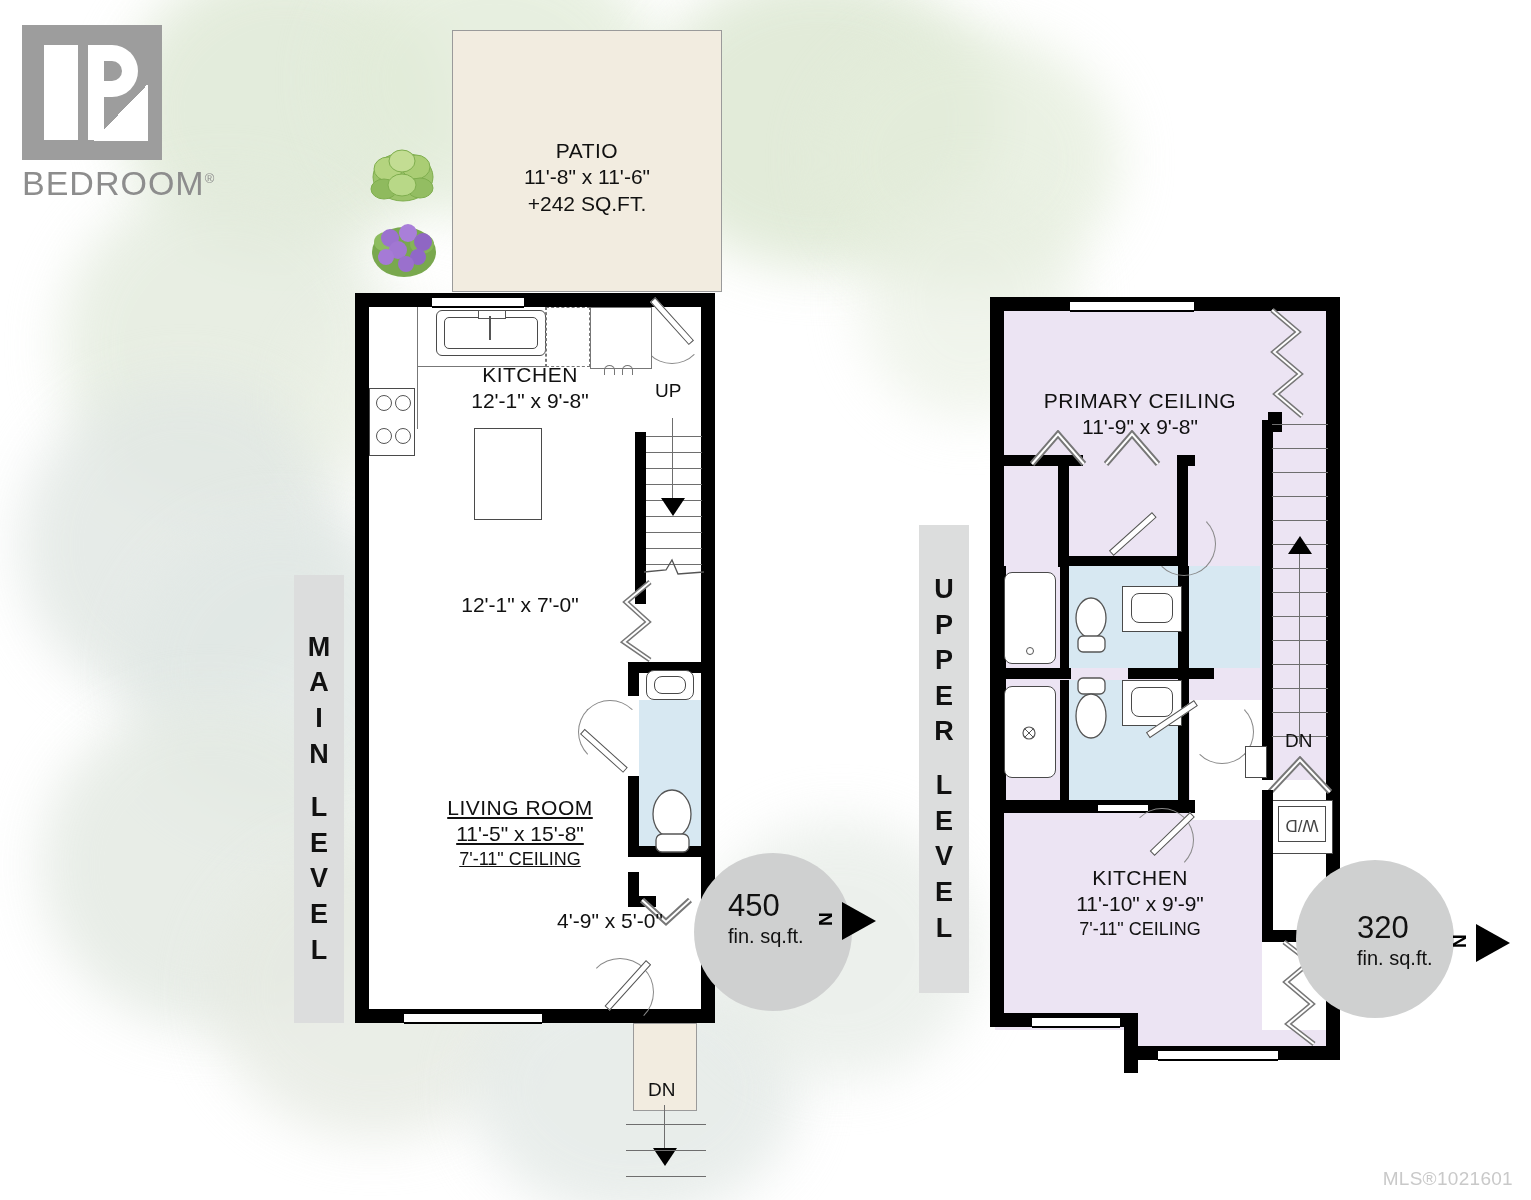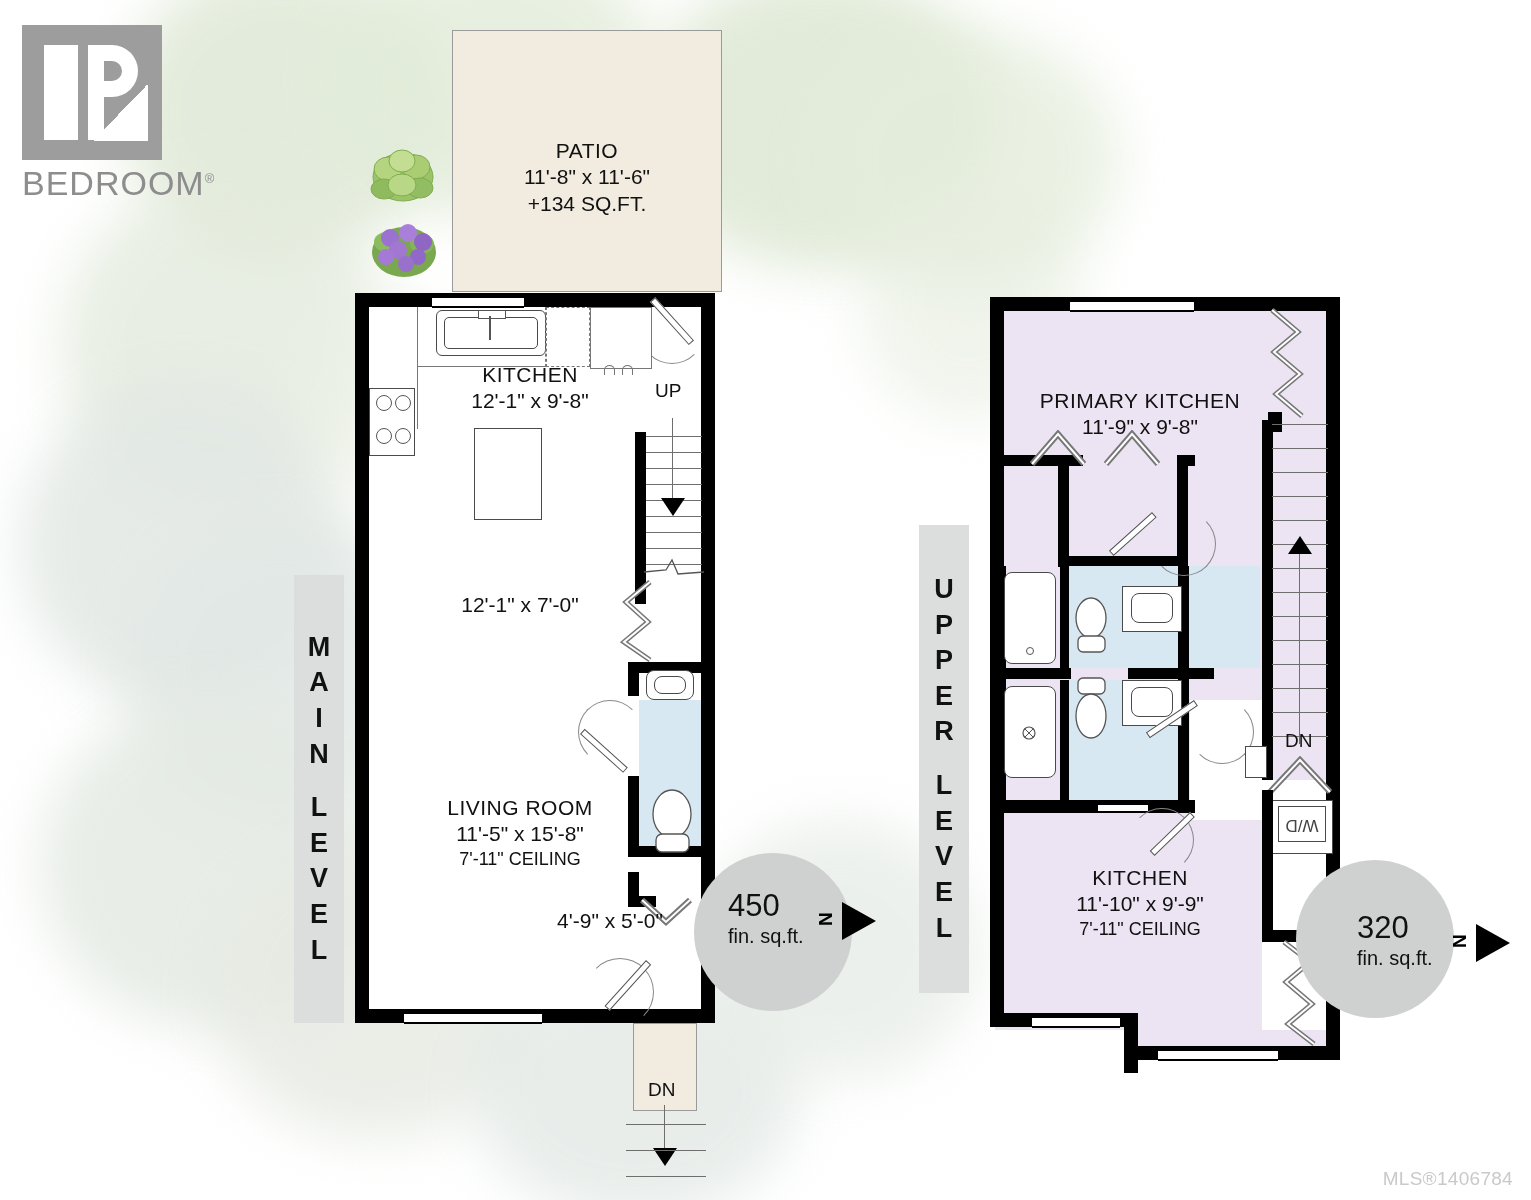--- a/index.html
+++ b/index.html
@@ -90,21 +90,21 @@
     <div class="bowl"></div>
     <div class="leg"></div>
   </div>
   <div id="realtor-word"><span>BEDROOM</span><sup>®</sup></div>
 </div>
 
 <div class="room floor-patio" style="left:452px;top:30px;width:270px;height:262px;border:1.4px solid #9a9a9a;box-sizing:border-box;"></div>
 <div class="label" style="left:452px;top:138px;width:270px;">
   <div class="nm">PATIO</div>
   <div class="dim">11'-8" x 11'-6"</div>
-  <div class="dim">+134 SQ.FT.</div>
+  <div class="dim">+242 SQ.FT.</div>
 </div>
 
 <div class="plant" style="left:368px;top:145px;width:70px;height:62px;">
   <svg width="70" height="62" viewBox="0 0 70 62">
     <g fill="#9cc36a" stroke="#7fae4e" stroke-width="1">
       <ellipse cx="35" cy="32" rx="30" ry="24"></ellipse>
       <ellipse cx="20" cy="24" rx="14" ry="12" fill="#b4d47f"></ellipse>
       <ellipse cx="48" cy="22" rx="14" ry="12" fill="#aacd74"></ellipse>
       <ellipse cx="34" cy="16" rx="13" ry="11" fill="#c3dd93"></ellipse>
       <ellipse cx="16" cy="44" rx="13" ry="10" fill="#8fba5e"></ellipse>
@@ -221,21 +221,21 @@
     <rect x="12" y="46" width="33" height="18" rx="6" fill="#fff" stroke="#555" stroke-width="1.3"></rect>
   </svg>
 
   <div class="door-arc" style="left:578px;top:700px;width:62px;height:62px;transform:rotate(90deg);"></div>
   <div class="door-leaf" style="left:580px;top:734px;width:7px;height:58px;transform:rotate(-48deg);transform-origin:top left;"></div>
 
   <div class="label" style="left:370px;top:592px;width:300px;">
     <div class="dim">12'-1" x 7'-0"</div>
   </div>
 
-  <div class="label" style="left:370px;top:795px;width:300px;">
+  <div class="label" style="left:370px;top:795px;width:300px;text-decoration:underline;">
     <div class="nm">LIVING ROOM</div>
     <div class="dim">11'-5" x 15'-8"</div>
     <div class="ceil">7'-11" CEILING</div>
   </div>
 
   <div class="wall" style="left:628px;top:872px;width:11px;height:34px;"></div>
   <div class="wall" style="left:628px;top:896px;width:28px;height:11px;"></div>
 
   <svg style="position:absolute;left:640px;top:898px;" width="54" height="40">
     <polyline points="2,2 26,24 50,2" fill="none" stroke="#777" stroke-width="6"></polyline>
@@ -295,21 +295,21 @@
   <div class="wall" style="left:1326px;top:297px;width:14px;height:763px;"></div>
   <div class="wall" style="left:990px;top:1013px;width:145px;height:14px;"></div>
   <div class="wall" style="left:1124px;top:1013px;width:14px;height:60px;"></div>
   <div class="wall" style="left:1124px;top:1046px;width:216px;height:14px;"></div>
 
   <div class="win" style="left:1070px;top:300px;width:124px;height:8px;"></div>
   <div class="win" style="left:1032px;top:1016px;width:88px;height:8px;"></div>
   <div class="win" style="left:1158px;top:1049px;width:120px;height:8px;"></div>
 
   <div class="label" style="left:1000px;top:388px;width:280px;">
-    <div class="nm">PRIMARY KITCHEN</div>
+    <div class="nm">PRIMARY CEILING</div>
     <div class="dim">11'-9" x 9'-8"</div>
   </div>
 
   <svg style="position:absolute;left:1266px;top:308px;" width="42" height="118">
     <polyline points="6,2 32,24 8,44 34,66 10,86 36,108" fill="none" stroke="#777" stroke-width="5"></polyline>
     <polyline points="6,2 32,24 8,44 34,66 10,86 36,108" fill="none" stroke="#fff" stroke-width="2"></polyline>
   </svg>
   <div class="wall" style="left:1268px;top:412px;width:14px;height:20px;"></div>
 
   <div class="wall" style="left:995px;top:455px;width:88px;height:11px;"></div>
@@ -420,13 +420,13 @@
 <div class="sqft-bubble" style="left:1296px;top:860px;width:158px;height:158px;"></div>
 <div class="sqft-text" style="left:1357px;top:912px;">
   <div class="big">320</div>
   <div class="small">fin. sq.ft.</div>
 </div>
 <div class="compass" style="left:1452px;top:922px;width:90px;height:42px;">
   <div class="n" style="left:0px;top:8px;">N</div>
   <div class="arrowhead" style="left:24px;top:2px;"></div>
 </div>
 
-<div id="mls">MLS®1406784</div>
+<div id="mls">MLS®1021601</div>
 
 </body></html>

